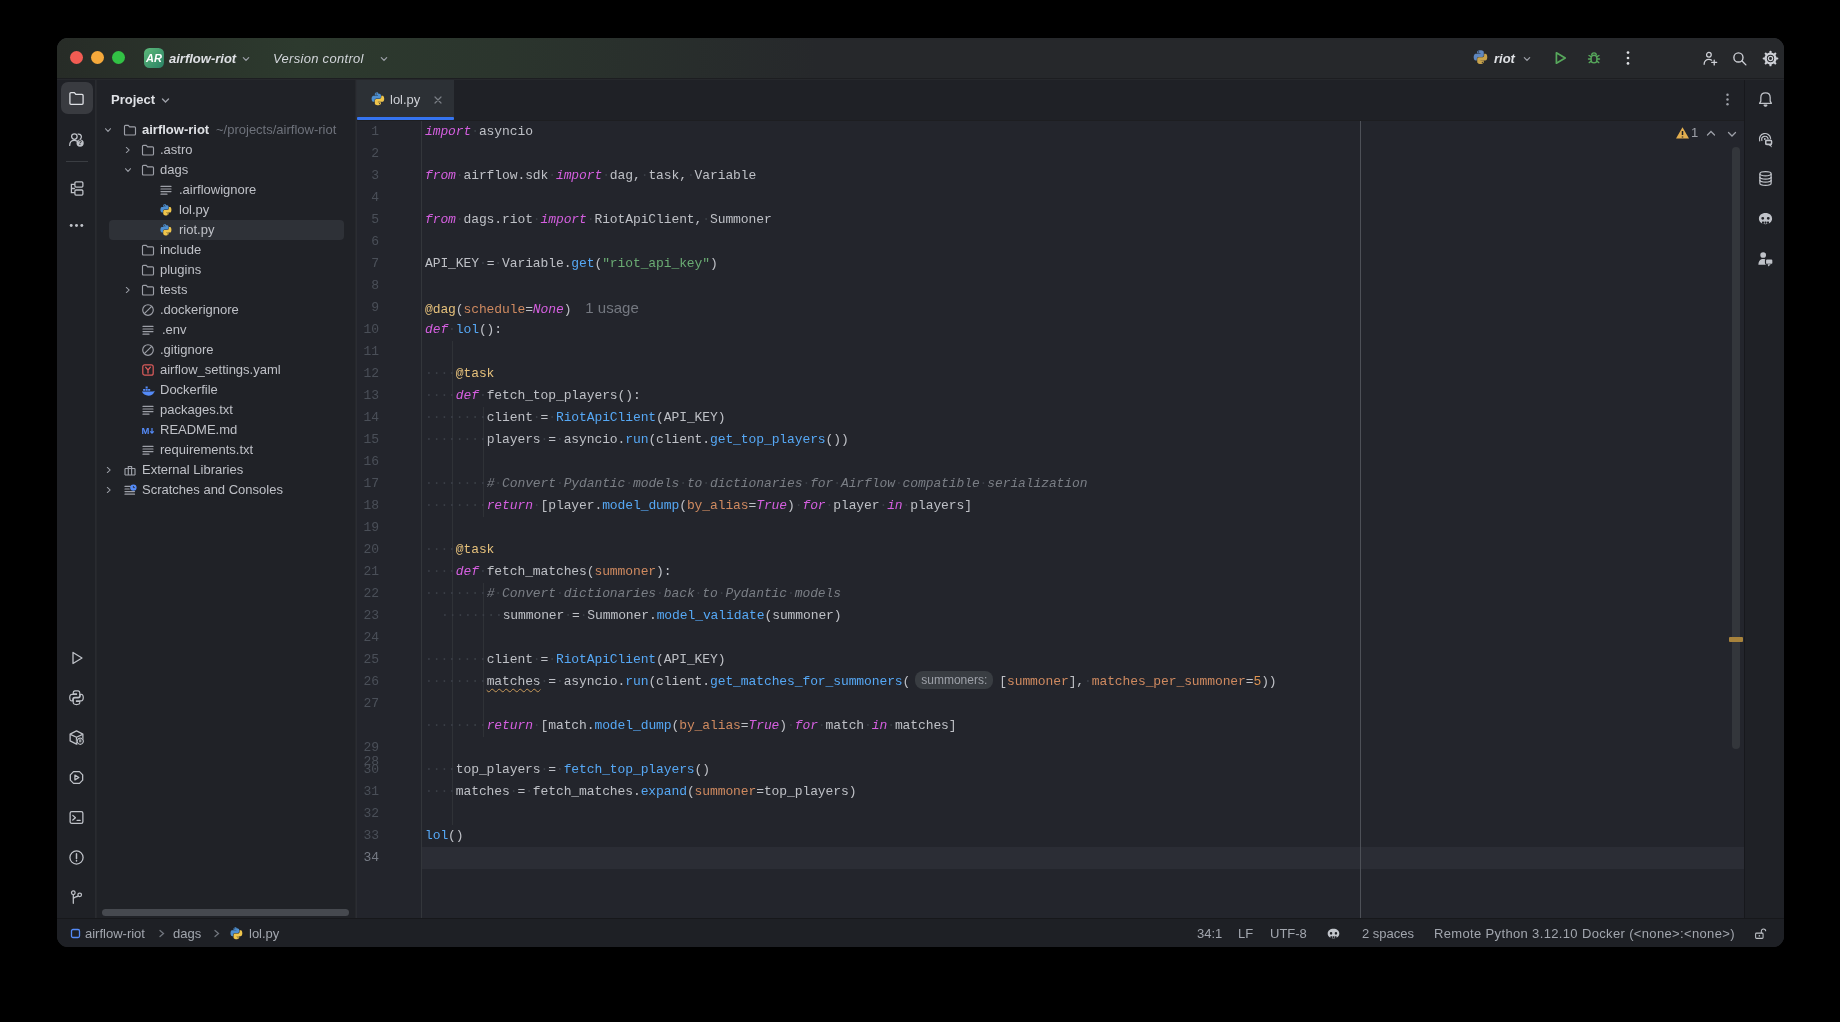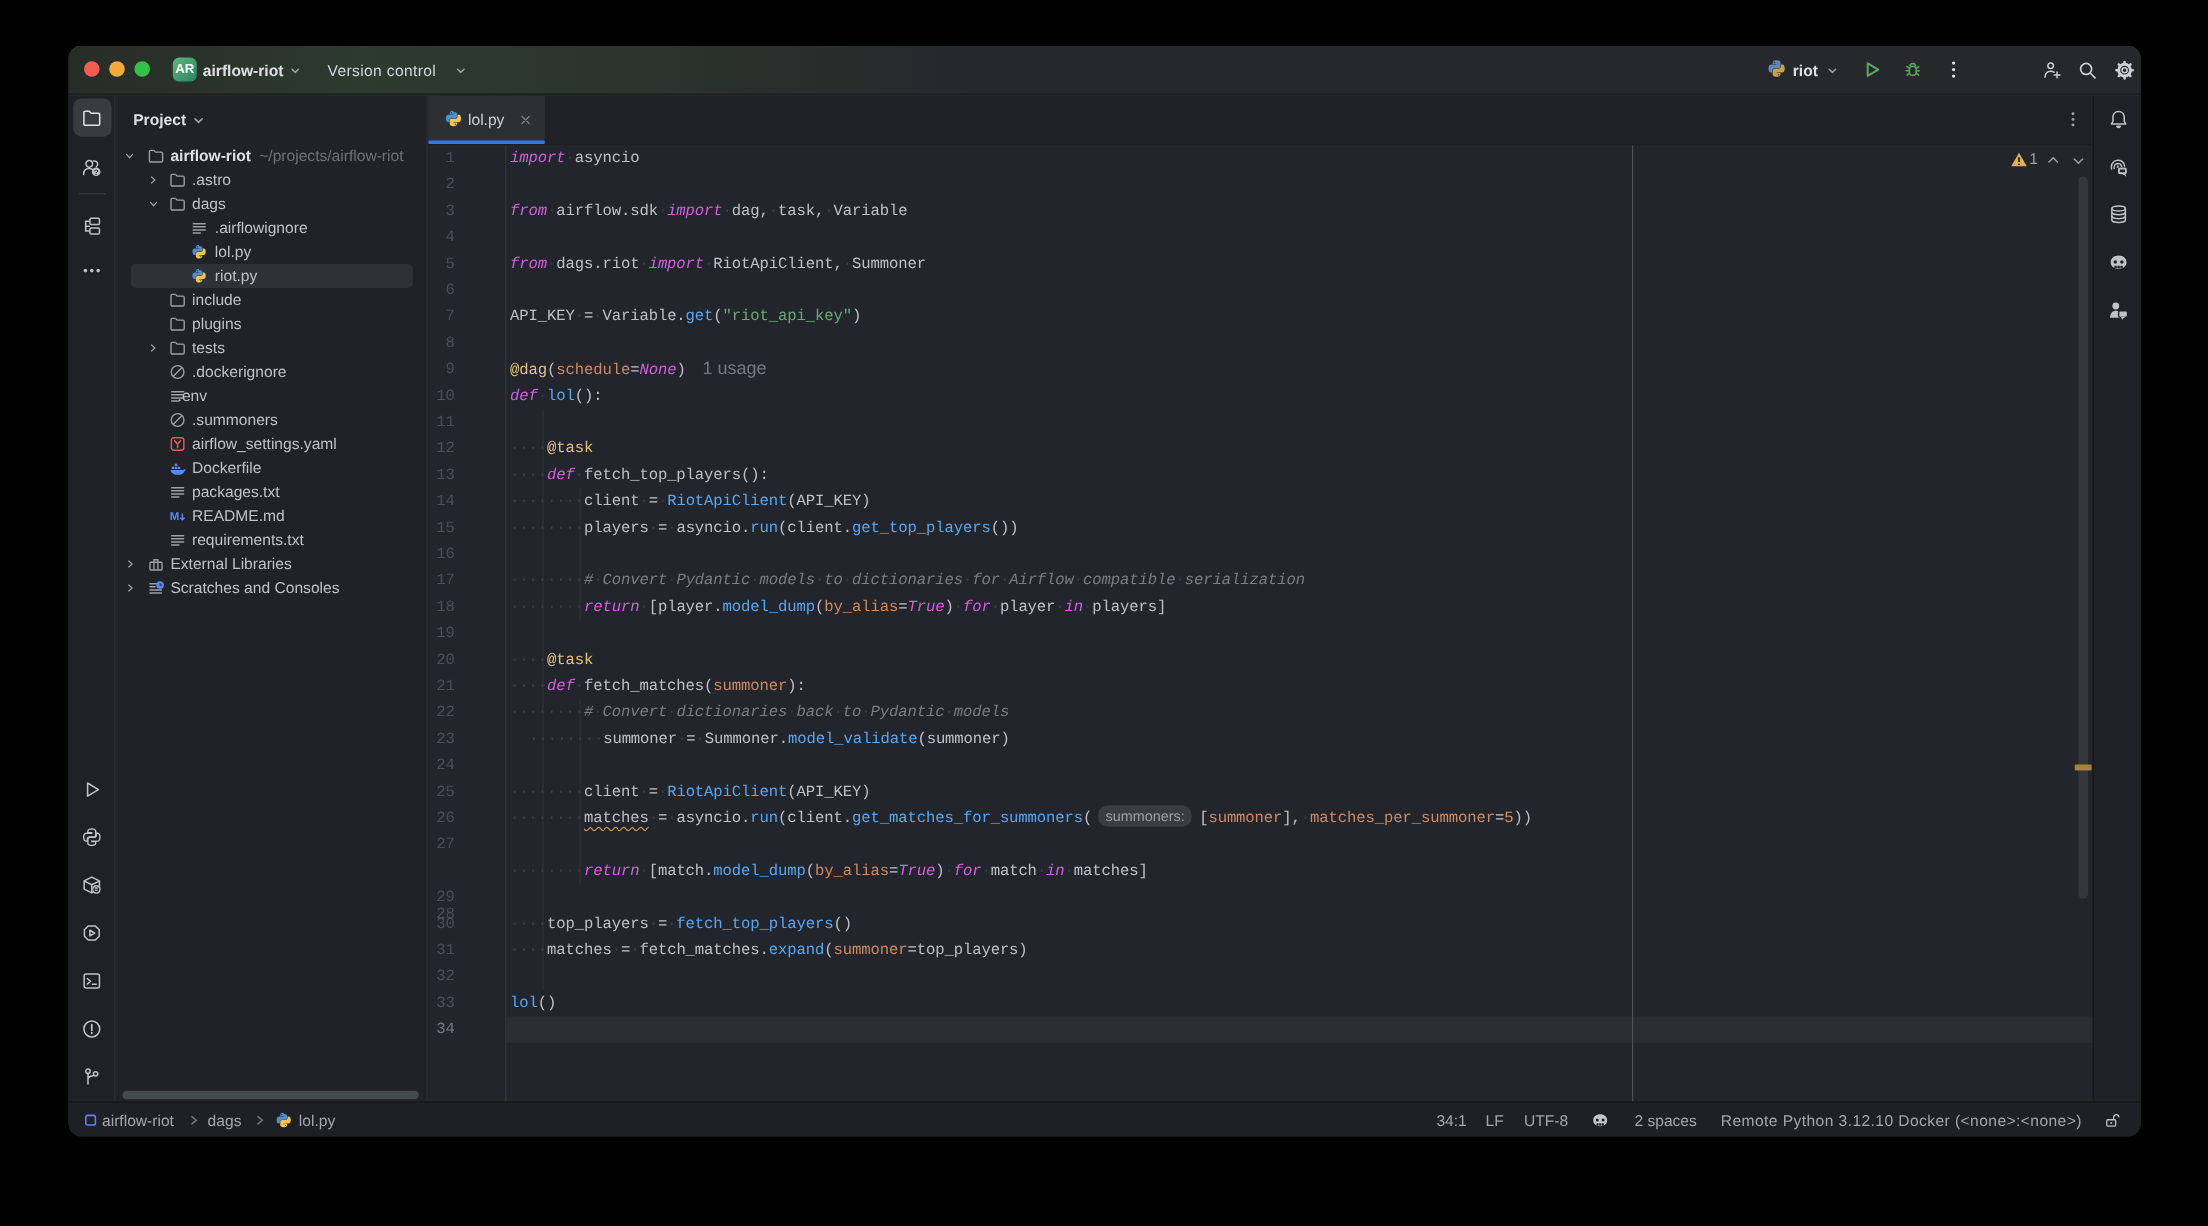--- a/index.html
+++ b/index.html
@@ -2,21 +2,21 @@
 <html><head>
 <meta charset="utf-8">
 <style>
 html,body{margin:0;padding:0;background:#000;width:1840px;height:1022px;overflow:hidden;}
 *{box-sizing:border-box;}
 body{font-family:"Liberation Sans",sans-serif;-webkit-font-smoothing:antialiased;}
 #win{position:absolute;left:57px;top:38px;width:1727px;height:909px;background:#26282c;border-radius:11px;overflow:hidden;box-shadow:inset 0 1px 0 rgba(255,255,255,0.06);transform:translateZ(0);}
 
 #titlebar{position:absolute;left:0;top:0;width:100%;height:41px;
  background:linear-gradient(90deg,#272c27 0%,#2d3a2e 14%,#2b352d 26%,#26282b 44%,#26282b 100%);
- border-bottom:1px solid #1d1e21;}
+ border-bottom:1px solid #1d1e21;font-style:italic;}
 .tl{position:absolute;top:13px;width:13px;height:13px;border-radius:50%;}
 #tl-r{left:13px;background:#f25c53;}
 #tl-y{left:34px;background:#f5a93b;}
 #tl-g{left:55px;background:#32c245;}
 #arbadge{position:absolute;left:87px;top:10px;width:20px;height:20px;border-radius:5.5px;background:linear-gradient(135deg,#58b478 10%,#2f8767 90%);color:#fff;font-size:11px;font-weight:bold;text-align:center;line-height:20px;}
 .tbtext{position:absolute;top:0;height:41px;line-height:41px;color:#dfe1e5;font-size:13px;}
 .chev{display:inline-block;width:8px;height:8px;position:relative;top:-1px;margin-left:6px;}
 
 #main{position:absolute;left:0;top:42px;width:100%;height:838px;}
 #lbar{position:absolute;left:0;top:0;width:39px;height:100%;background:#1f2126;border-right:1px solid #292b30;}
@@ -293,27 +293,27 @@
         <div class="trow" style="top:220px;">
             <svg class="ticon" style="left:44px;" width="14" height="14" viewBox="0 0 14 14">
               <use href="#fign"></use>
             </svg>
             <span style="position:absolute;left:63px;">.dockerignore</span>
           </div>
         <div class="trow" style="top:240px;">
             <svg class="ticon" style="left:44px;" width="14" height="14" viewBox="0 0 14 14">
               <use href="#ftxt"></use>
             </svg>
-            <span style="position:absolute;left:51px;">.env</span>
+            <span style="position:absolute;left:65px;">.env</span>
           </div>
         <div class="trow" style="top:260px;">
             <svg class="ticon" style="left:44px;" width="14" height="14" viewBox="0 0 14 14">
               <use href="#fign"></use>
             </svg>
-            <span style="position:absolute;left:63px;">.summoners</span>
+            <span style="position:absolute;left:63px;">.gitignore</span>
           </div>
         <div class="trow" style="top:280px;">
             <svg class="ticon" style="left:44px;" width="14" height="14" viewBox="0 0 14 14">
               <use href="#fyml"></use>
             </svg>
             <span style="position:absolute;left:63px;">airflow_settings.yaml</span>
           </div>
         <div class="trow" style="top:300px;">
             <svg class="ticon" style="left:44px;" width="14" height="14" viewBox="0 0 14 14">
               <use href="#fdock"></use>

